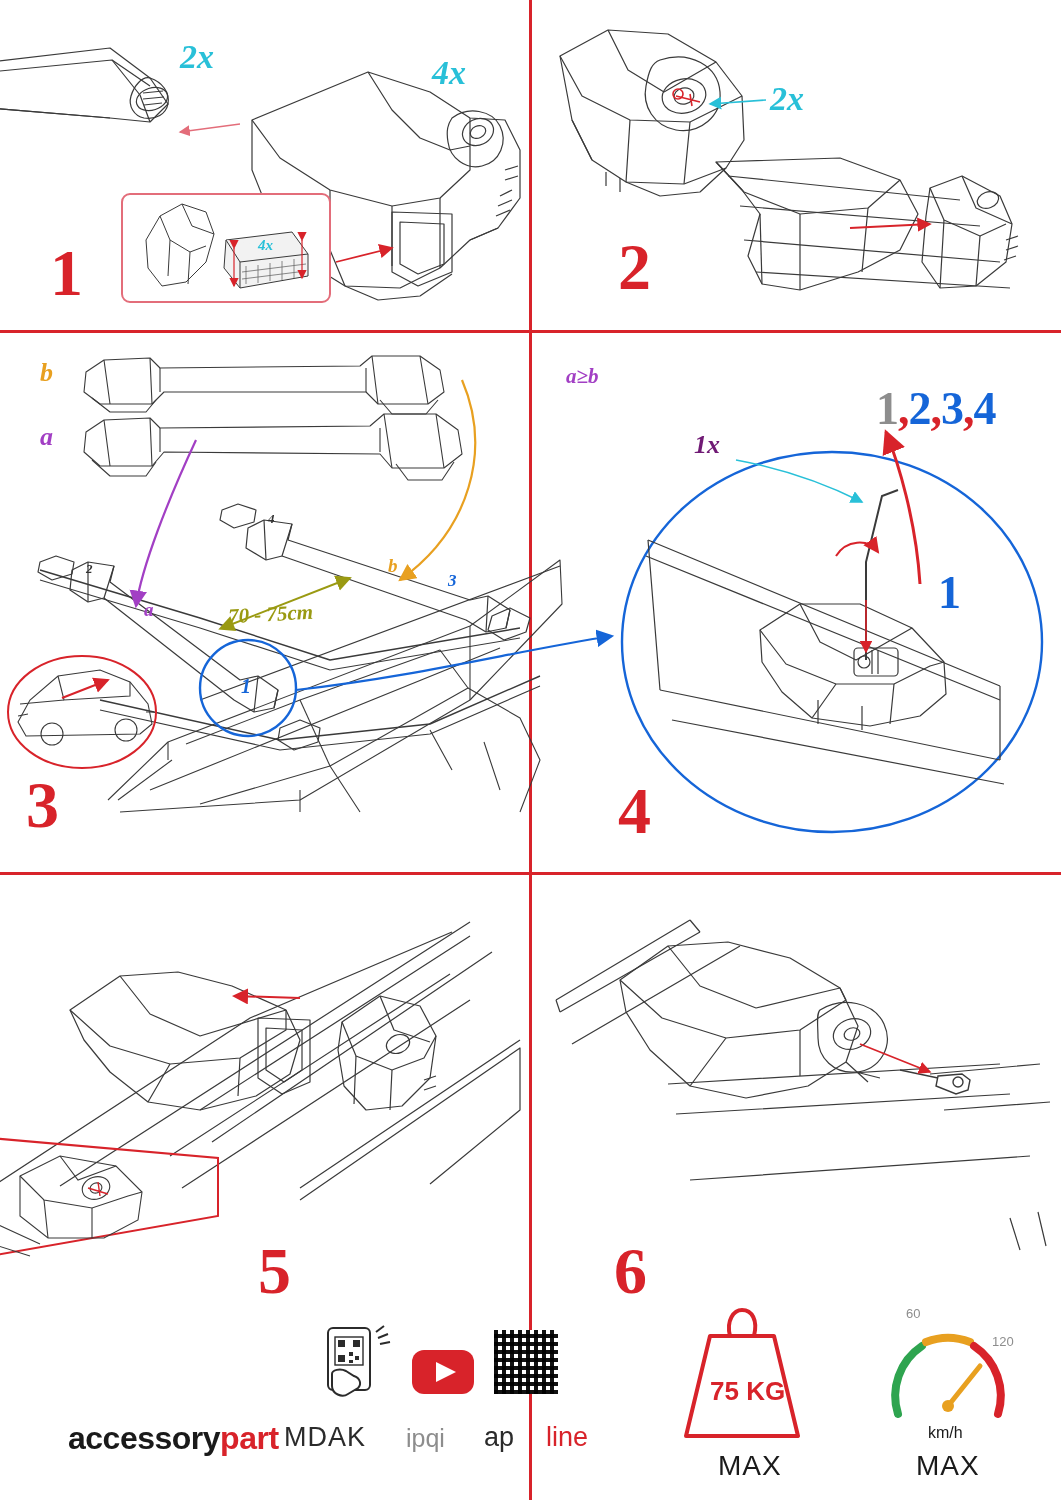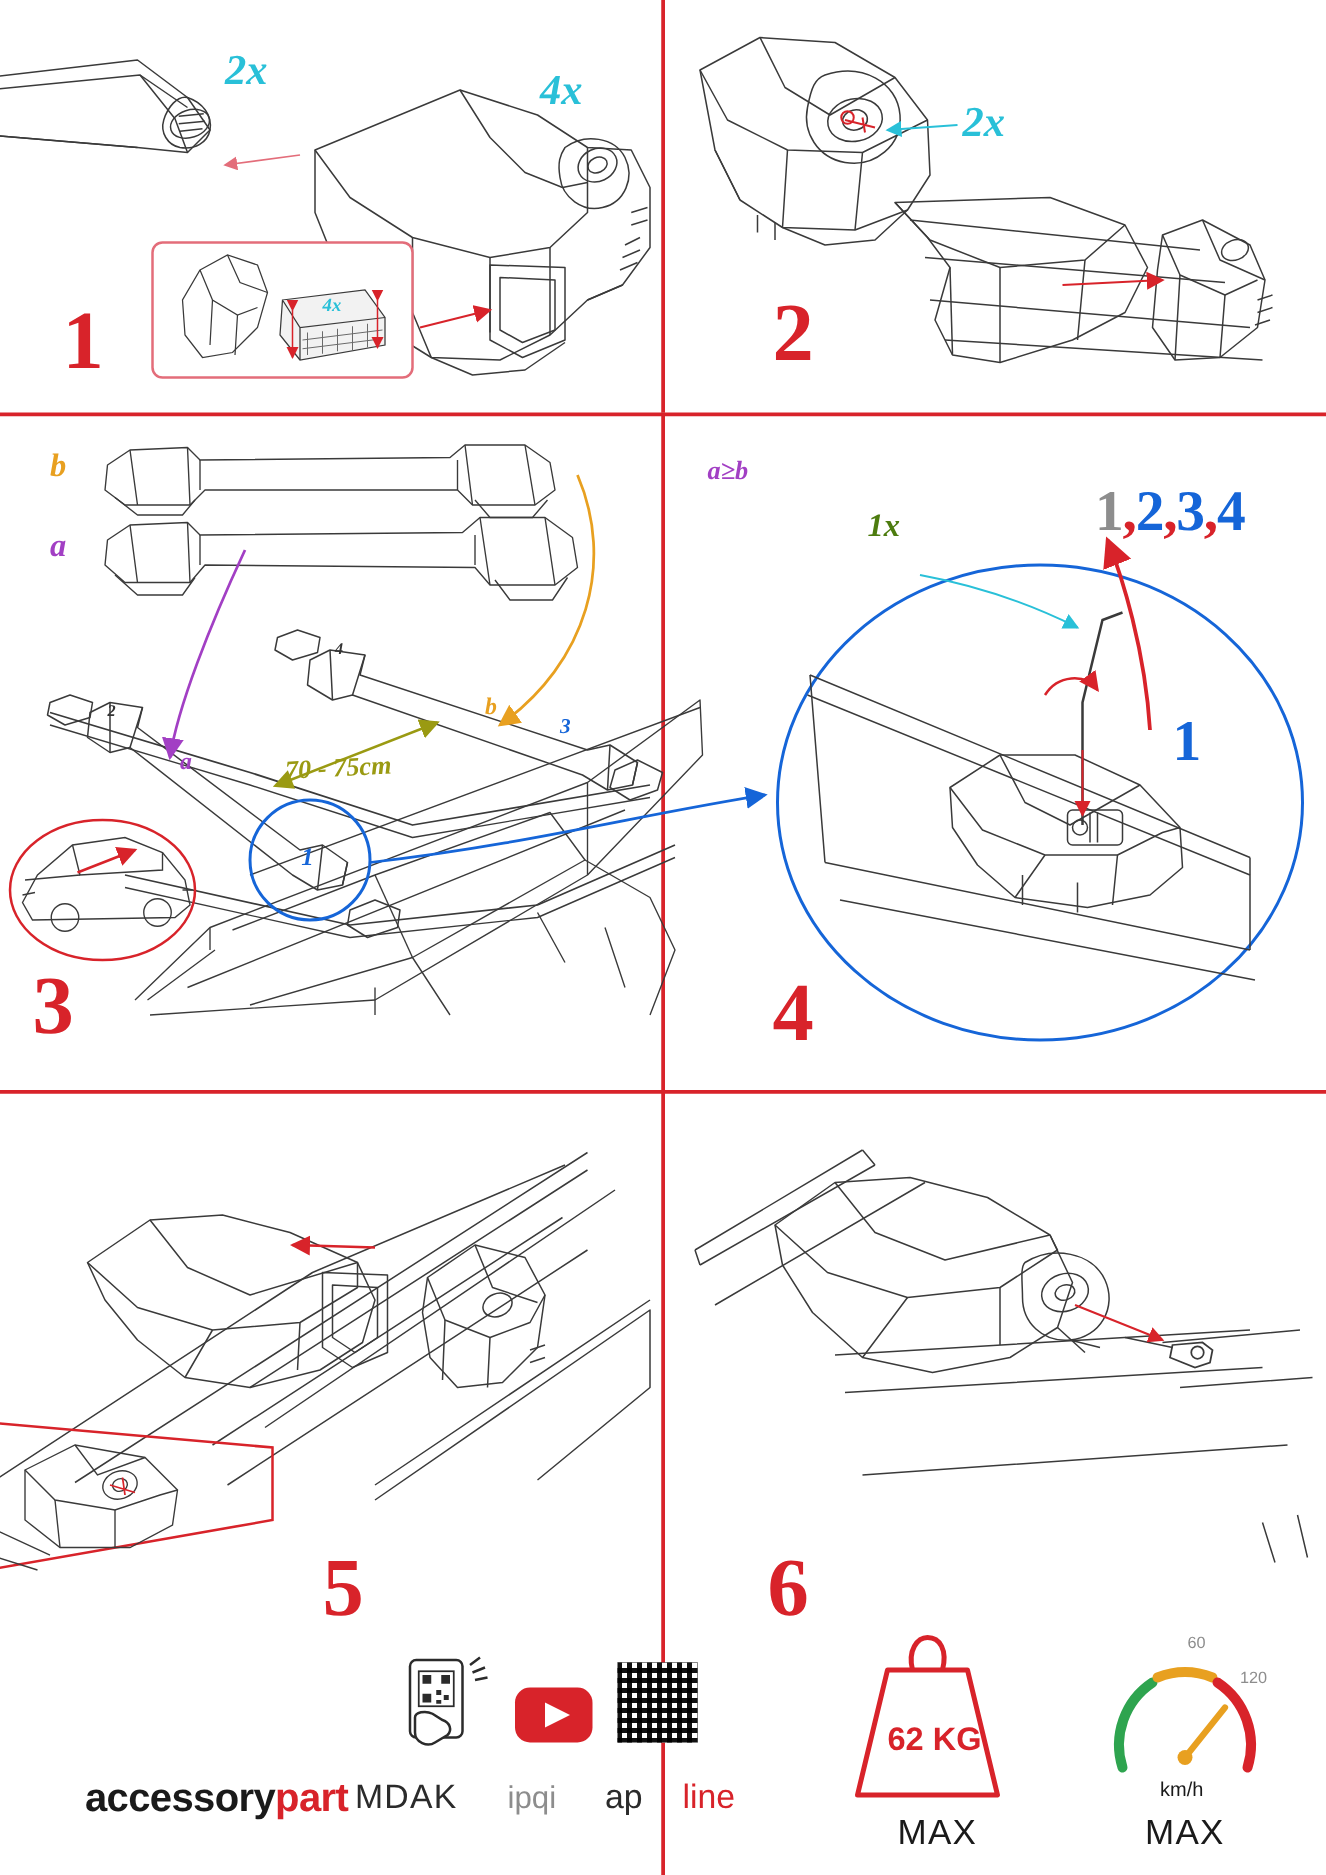--- a/index.html
+++ b/index.html
@@ -477,21 +477,21 @@
   <div class="tok tok-ab" style="left:566px;top:366px;color:#a23fc4;"><span>a≥b</span></div>
   <div class="tok tok-dim" style="left:228px;top:604px;transform:rotate(-3deg);">70 - 75cm</div>
   <div class="tok tok-a" style="left:144px;top:600px;font-size:19px;">a</div>
   <div class="tok tok-b" style="left:388px;top:556px;font-size:19px;">b</div>
   <div class="tok tok-num-blue" style="left:241px;top:676px;">1</div>
   <div class="tok tok-num-sm" style="left:86px;top:562px;">2</div>
   <div class="tok tok-num-blue" style="left:448px;top:572px;font-size:17px;">3</div>
   <div class="tok tok-num-sm" style="left:268px;top:512px;">4</div>
   <div class="step-num" style="left:26px;top:772px;font-size:66px;">3</div>
 
-  <div class="cnt-label" style="left:694px;top:408px;font-size:26px;color:#4d7c0f;">1x</div>
+  <div class="cnt-label" style="left:694px;top:432px;font-size:26px;color:#701a75;">1x</div>
   <div class="seq" style="left:876px;top:382px;"><span class="g1">1</span><span class="g2">,</span><span class="g3">2</span><span class="g2">,</span><span class="g3">3</span><span class="g2">,</span><span class="g3">4</span></div>
   <div class="big1" style="left:938px;top:566px;">1</div>
   <div class="step-num" style="left:618px;top:778px;font-size:66px;">4</div>
 
   <div class="step-num" style="left:258px;top:1238px;font-size:66px;">5</div>
   <div class="step-num" style="left:614px;top:1238px;font-size:66px;">6</div>
 
   <div class="brand-accessory" style="left:68px;top:1420px;"><span class="p1">accessory</span><span class="p2">part</span></div>
   <div class="brand-mdak" style="left:284px;top:1422px;">MDAK</div>
   <div class="brand-ipqi" style="left:406px;top:1424px;">ipqi</div>
@@ -504,20 +504,20 @@
     </g>
 
     <g transform="translate(888,1306)">
       <path d="M10,108 A60,60 0 0 1 34,40" fill="none" stroke="#2ea44f" stroke-width="8" stroke-linecap="round"></path>
       <path d="M38,36 A60,60 0 0 1 82,36" fill="none" stroke="#e8a020" stroke-width="8" stroke-linecap="round"></path>
       <path d="M86,40 A60,60 0 0 1 110,108" fill="none" stroke="#d8232a" stroke-width="8" stroke-linecap="round"></path>
       <circle cx="60" cy="100" r="6" fill="#e8a020"></circle>
       <path d="M60,100 L92,60" stroke="#e8a020" stroke-width="5" stroke-linecap="round"></path>
     </g>
   </svg>
-  <div class="speed-tick" style="left:950px;top:1306px;color:#8d8d8d;">60</div>
+  <div class="speed-tick" style="left:906px;top:1306px;color:#8d8d8d;">60</div>
   <div class="speed-tick" style="left:992px;top:1334px;color:#8d8d8d;">120</div>
   <div class="kmh" style="left:928px;top:1424px;">km/h</div>
-  <div class="weight-text" style="left:710px;top:1376px;">62 KG</div>
+  <div class="weight-text" style="left:710px;top:1376px;">75 KG</div>
   <div class="maxlabel" style="left:718px;top:1450px;">MAX</div>
   <div class="maxlabel" style="left:916px;top:1450px;">MAX</div>
 
 </div>
 
 </body></html>

